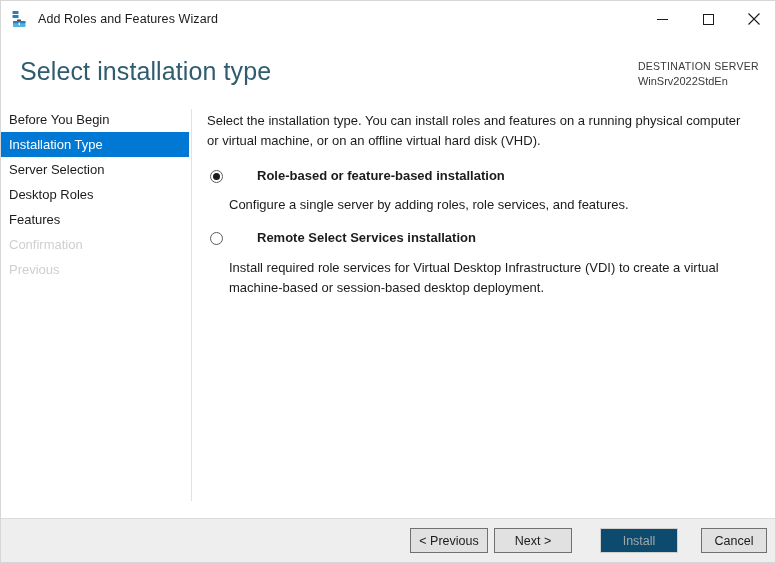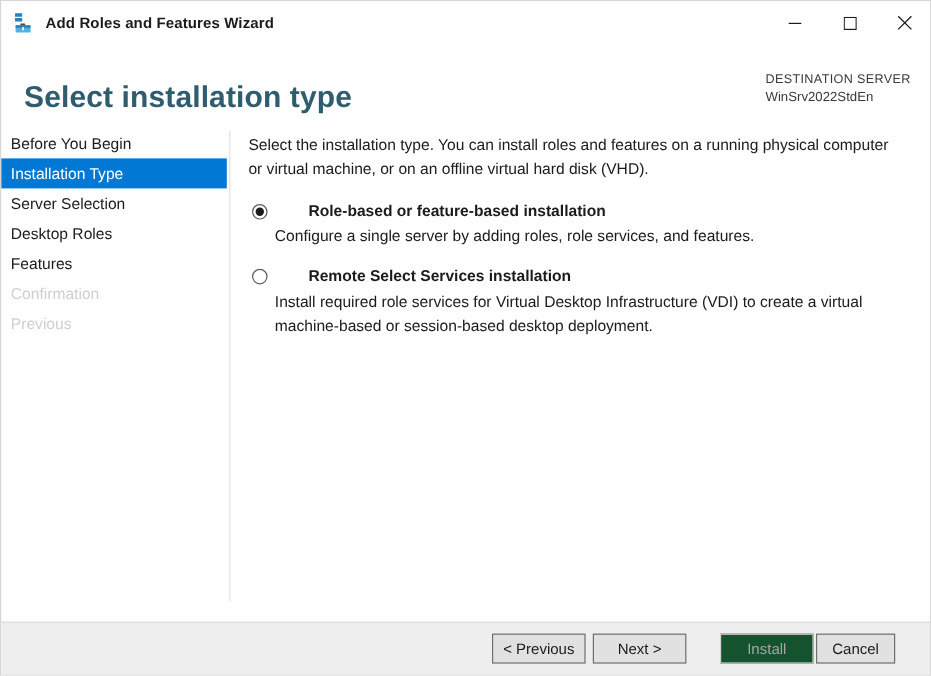--- a/index.html
+++ b/index.html
@@ -25,21 +25,20 @@
 
   
   .titlebar {
     position: absolute;
     top: 0; left: 0;
     width: 776px;
     height: 36px;
     background: #ffffff;
     display: flex;
     align-items: center;
-    font-weight: bold;
   }
   .title-icon {
     margin-left: 9px;
     width: 20px;
     height: 20px;
     display: block;
   }
   .title-text {
     margin-left: 8px;
     font-size: 12.5px;
@@ -68,25 +67,24 @@
     position: absolute;
     top: 36px; left: 0;
     width: 776px;
     height: 66px;
   }
   .page-title {
     position: absolute;
     left: 19px;
     top: 20px;
     font-size: 25px;
-    font-weight: 700;
+    font-weight: 400;
     color: #2f5c6e;
     letter-spacing: 0.1px;
     white-space: nowrap;
-    margin-top: 10px;
   }
   .dest-block {
     position: absolute;
     right: 18px;
     top: 23px;
     text-align: left;
     line-height: 1.32;
   }
   .dest-label {
     font-size: 10.5px;
@@ -186,21 +184,21 @@
     font-weight: bold;
     color: #1b1b1b;
     line-height: 1.45;
     white-space: nowrap;
     padding-left: 28px;
   }
   .option-desc {
     font-size: 13px;
     color: #1b1b1b;
     line-height: 1.52;
-    margin-top: 2px;
+    margin-top: 10px;
     width: 540px;
   }
 
   
   .footer {
     position: absolute;
     left: 0;
     bottom: 0;
     width: 774px;
     height: 43px;
@@ -218,27 +216,27 @@
     color: #1b1b1b;
     display: flex;
     align-items: center;
     justify-content: center;
     box-sizing: border-box;
     cursor: default;
     padding: 0;
   }
   .btn.disabled {
     color: #a6a6a6;
-    background: #14532d;
+    background: #0c4a6e;
     border-color: #cfcfcf;
   }
   .btn-prev   { left: 409px; width: 78px; }
   .btn-next   { left: 493px; width: 78px; }
   .btn-install{ left: 599px; width: 78px; }
-  .btn-cancel { left: 679px; width: 66px; }
+  .btn-cancel { left: 700px; width: 66px; }
 </style>
 </head>
 <body>
 
 <div class="window">
 
   <div class="titlebar">
     <span class="title-icon">
       <svg width="20" height="20" viewBox="0 0 20 20">
         <rect x="2.5" y="2" width="6" height="3" rx="0.5" fill="#2a7fb8"></rect>

